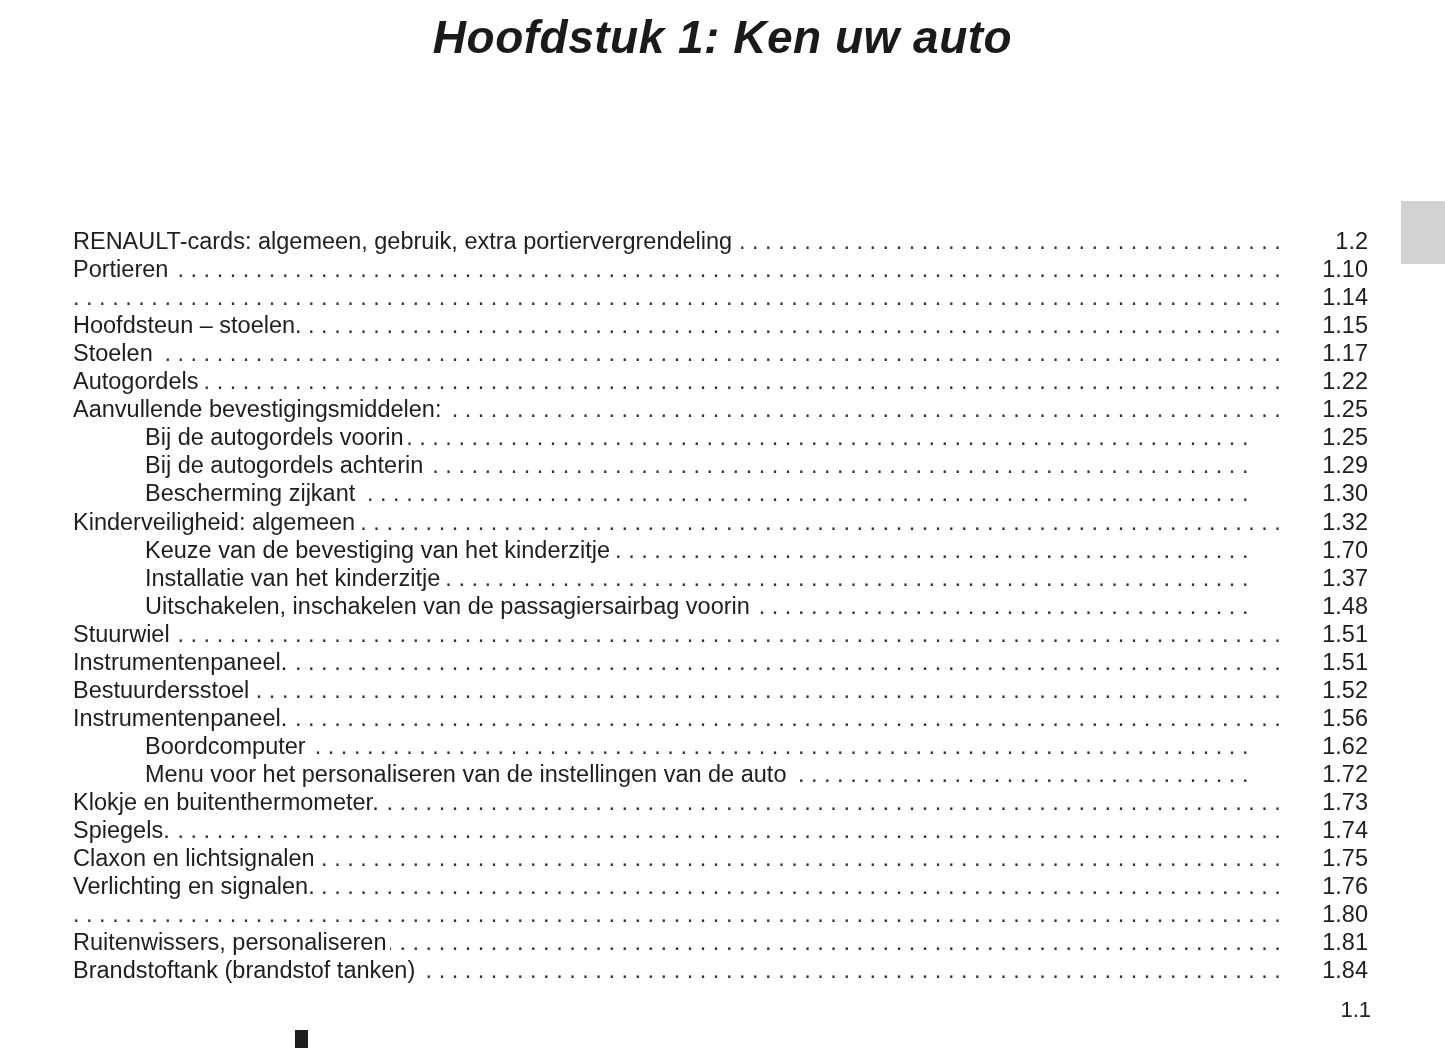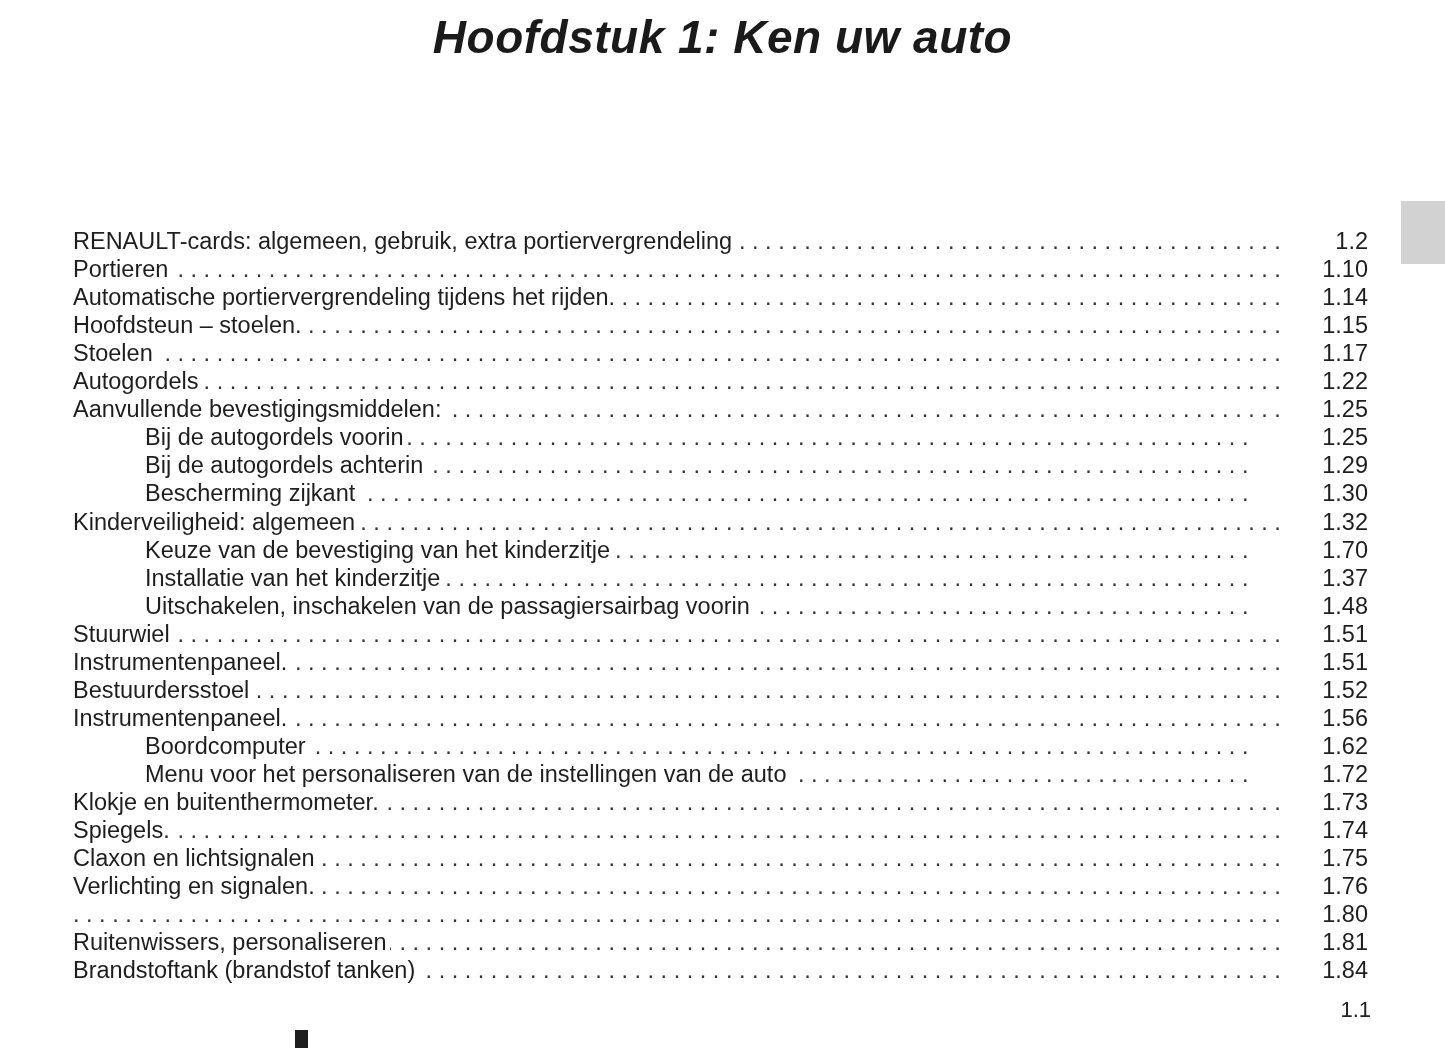--- a/index.html
+++ b/index.html
@@ -33,21 +33,20 @@
       <span class="lbl">RENAULT-cards: algemeen, gebruik, extra portiervergrendeling</span>
       <span class="page">1.2</span>
     </div>
     <div class="row main" style="top: 28.05px;">
       <span class="dots"> . . . . . . . . . . . . . . . . . . . . . . . . . . . . . . . . . . . . . . . . . . . . . . . . . . . . . . . . . . . . . . . . . . . . . . . . . . . . . . . . . . . . . . . . . . . . . . . . . . . . . . . . . . . . . . . . . . . . . . . . . . . . . . . . . . . . . . . . . . . . . . . . . . . . . . . . . . . . . . . . . . . . . . . . . . . . . . . . . . . . . . . . . . . . . . . . . . . . . . . .</span>
       <span class="lbl">Portieren</span>
       <span class="page">1.10</span>
     </div>
     <div class="row main" style="top: 56.1px;">
       <span class="dots"> . . . . . . . . . . . . . . . . . . . . . . . . . . . . . . . . . . . . . . . . . . . . . . . . . . . . . . . . . . . . . . . . . . . . . . . . . . . . . . . . . . . . . . . . . . . . . . . . . . . . . . . . . . . . . . . . . . . . . . . . . . . . . . . . . . . . . . . . . . . . . . . . . . . . . . . . . . . . . . . . . . . . . . . . . . . . . . . . . . . . . . . . . . . . . . . . . . . . . . . .</span>
-      <span class="lbl">Automatische portiervergrendeling tijdens het rijden.</span>
       <span class="page">1.14</span>
     </div>
     <div class="row main" style="top: 84.15px;">
       <span class="dots"> . . . . . . . . . . . . . . . . . . . . . . . . . . . . . . . . . . . . . . . . . . . . . . . . . . . . . . . . . . . . . . . . . . . . . . . . . . . . . . . . . . . . . . . . . . . . . . . . . . . . . . . . . . . . . . . . . . . . . . . . . . . . . . . . . . . . . . . . . . . . . . . . . . . . . . . . . . . . . . . . . . . . . . . . . . . . . . . . . . . . . . . . . . . . . . . . . . . . . . . .</span>
       <span class="lbl">Hoofdsteun – stoelen.</span>
       <span class="page">1.15</span>
     </div>
     <div class="row main" style="top: 112.2px;">
       <span class="dots"> . . . . . . . . . . . . . . . . . . . . . . . . . . . . . . . . . . . . . . . . . . . . . . . . . . . . . . . . . . . . . . . . . . . . . . . . . . . . . . . . . . . . . . . . . . . . . . . . . . . . . . . . . . . . . . . . . . . . . . . . . . . . . . . . . . . . . . . . . . . . . . . . . . . . . . . . . . . . . . . . . . . . . . . . . . . . . . . . . . . . . . . . . . . . . . . . . . . . . . . .</span>
       <span class="lbl">Stoelen</span>

